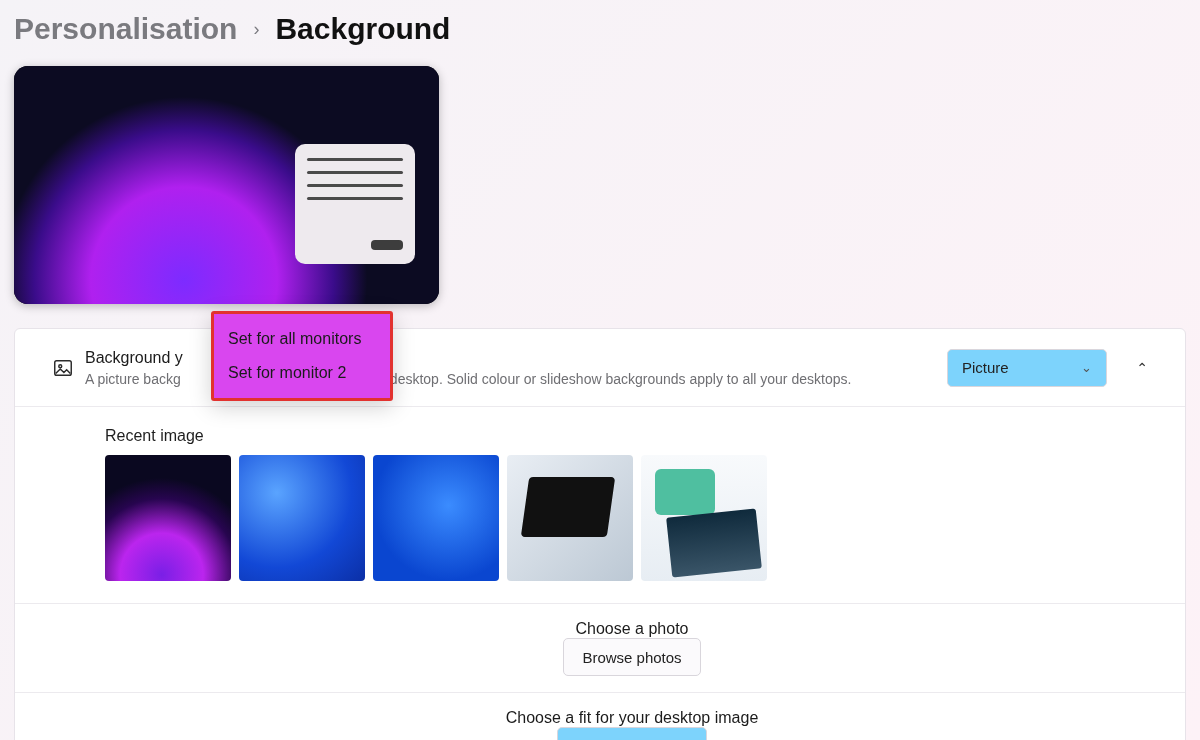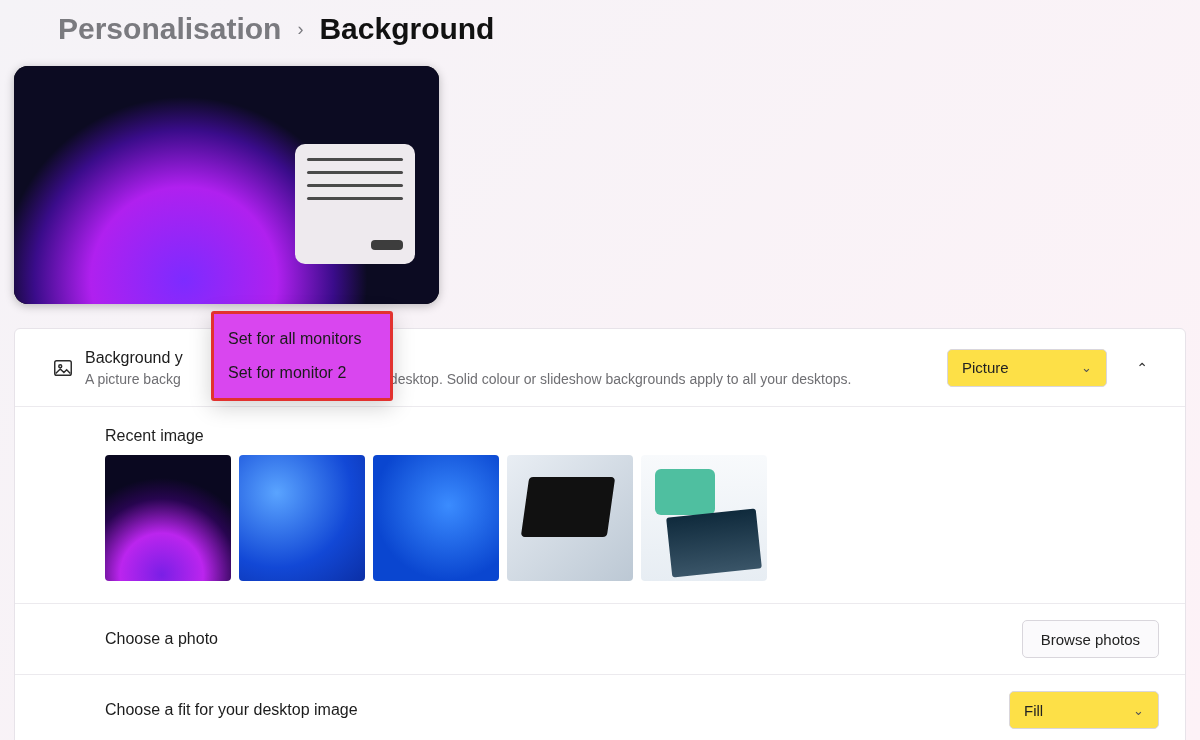--- a/index.html
+++ b/index.html
@@ -9,21 +9,20 @@
     width: 1200px;
     height: 740px;
     color: #1a1a1a;
     padding: 8px 14px;
   }
   .breadcrumb {
     display: flex;
     align-items: center;
     gap: 16px;
     padding: 4px 0 20px 0;
-    margin-left: 44px;
   }
   .crumb-parent { font-size: 30px; font-weight: 600; color: #7a7a7f; }
   .crumb-sep    { font-size: 18px; color: #7a7a7f; }
   .crumb-current{ font-size: 30px; font-weight: 600; color: #111; }
 
   .preview-tile {
     width: 425px; height: 238px;
     border-radius: 14px;
     background: #000;
     position: relative; overflow: hidden;
@@ -54,35 +53,35 @@
     overflow: visible;
   }
   .row {
     display: flex; align-items: center;
     padding: 16px 26px;
     border-bottom: 1px solid #eceaee;
     position: relative;
   }
   .row:last-child { border-bottom: none; }
   .row-header { min-height: 78px; }
-  .row-indent { padding-left: 90px; }
+  .row-indent { padding-left: 90px; flex-direction: column; }
 
   .row-icon {
     width: 44px; display:flex; justify-content:center; color:#2c2c2c;
   }
   .row-text { flex: 1; }
   .row-title { font-size: 16px; color:#1b1b1b; }
   .row-sub   { font-size: 14px; color:#6f6f73; margin-top:4px; }
 
   .dropdown {
     display:flex; align-items:center; justify-content:space-between;
     min-width:160px; height:38px;
     padding: 0 14px;
     border:1px solid #d9d6dc; border-radius:5px;
-    background:#fde047; font-size:15px; color:#222;
+    background:#7dd3fc; font-size:15px; color:#222;
   }
   .chev { font-size:13px; color:#555; }
   .expand-btn {
     margin-left:18px; width:34px; height:34px;
     display:flex; align-items:center; justify-content:center;
     color:#333; font-size:14px;
   }
 
   .thumbs { display:flex; gap:8px; margin-top:10px; }
   .thumb {

